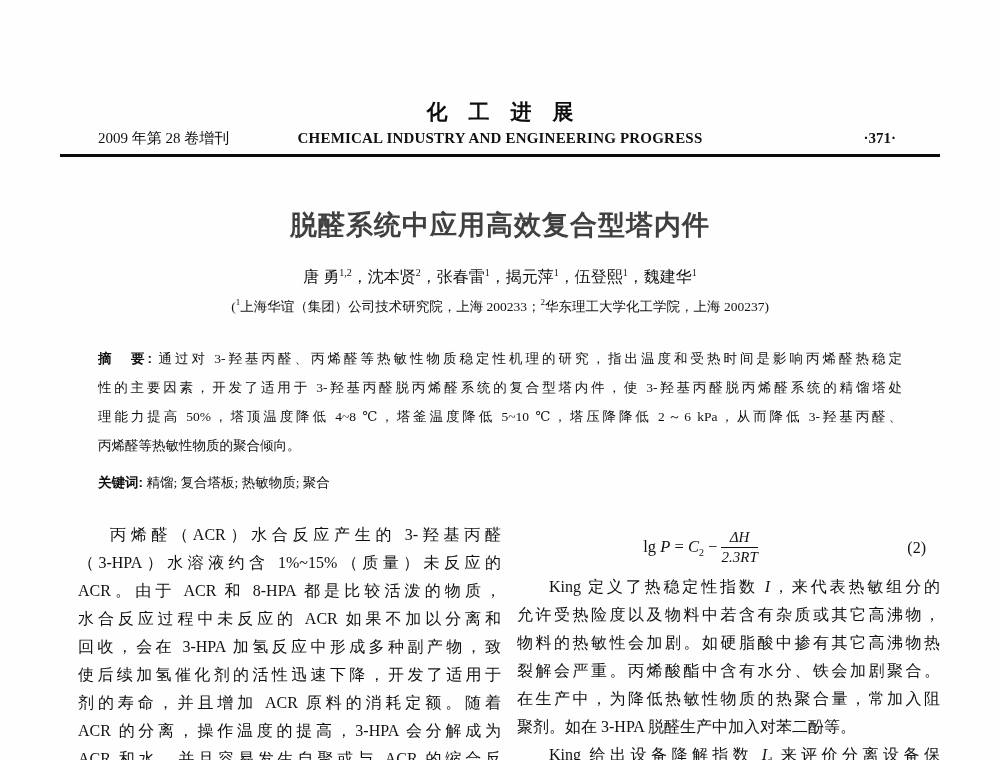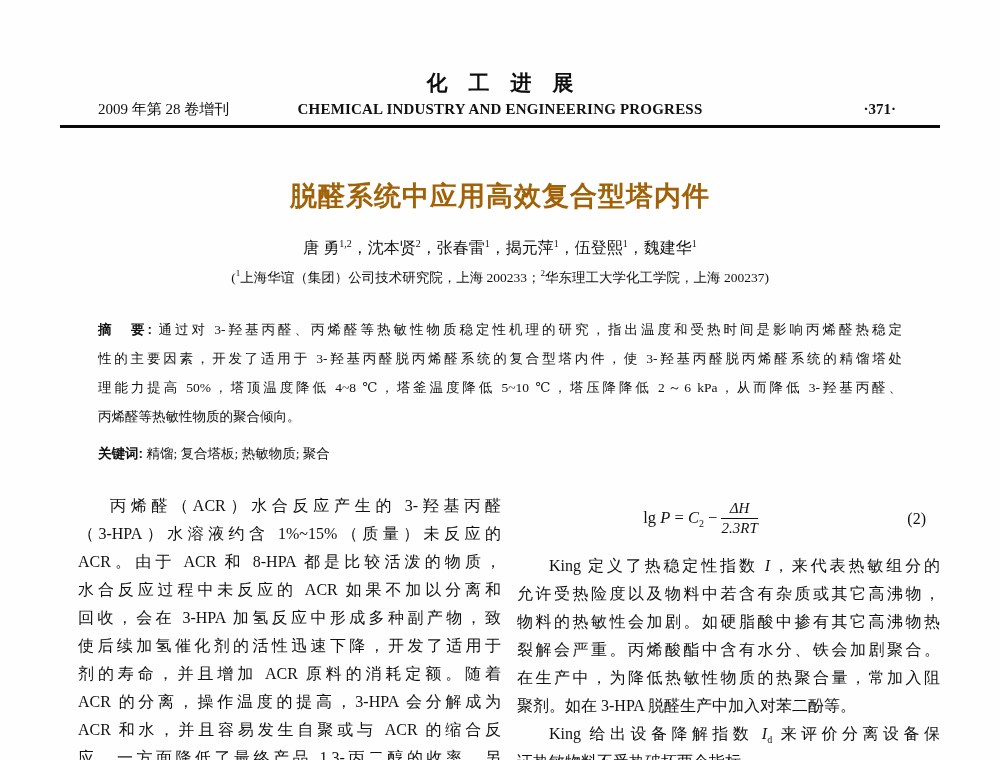--- a/index.html
+++ b/index.html
@@ -8,38 +8,38 @@
     width:1000px; height:760px; overflow:hidden;
     font-family:"Liberation Serif","DejaVu Serif",serif;
     color:#111111;
   }
   .page { position:relative; width:1000px; height:760px; overflow:hidden; background:#fefefe; }
   .content { width:880px; margin:0 auto; padding-top:70px; }
 
   
   .masthead-cn {
     text-align:center; font-family:"Liberation Sans","DejaVu Sans",sans-serif;
-    font-weight:bold; font-size:21px; line-height:26px; color:#0d0d0d;
+    font-weight:bold; font-size:21px; line-height:26px; color:#0d0d0d;margin-top:29px;
   }
   .head-row {
     position:relative; height:22px; margin-top:2px; font-size:15px; line-height:22px;
   }
   .head-issue { position:absolute; left:38px; top:0; }
   .head-en {
     position:absolute; left:0; right:0; text-align:center;
     font-weight:bold; font-size:15px; letter-spacing:0.2px;
   }
   .head-pageno { position:absolute; right:44px; top:0; font-weight:bold; }
   .head-rule { height:3px; background:#0a0a0a; margin-top:5px; }
 
   
   .title {
     margin-top:50px; text-align:center;
     font-family:"Liberation Sans","DejaVu Sans",sans-serif;
-    font-weight:bold; font-size:27px; letter-spacing:1px; color:#a16207;
+    font-weight:bold; font-size:27px; letter-spacing:1px; color:#404040;
   }
   .authors { margin-top:24px; text-align:center; font-size:16px; }
   .authors sup { font-size:10px; }
   .affiliation { margin-top:9px; text-align:center; font-size:13.5px; }
   .affiliation sup { font-size:9px; }
 
   
   .abstract { margin-top:28px; padding:0 38px; }
   .abs-line {
     height:29px; line-height:29px; font-size:13.5px; overflow:hidden;
@@ -56,21 +56,21 @@
   .columns { display:flex; gap:16px; margin-top:24px; padding-left:18px; }
   .col { flex:1; min-width:0; }
   .bline {
     height:28px; line-height:28px; font-size:16px; overflow:hidden;
     text-align:justify; text-align-last:justify; white-space:nowrap;
   }
   .bline.end { text-align-last:left; }
   .bline.indent { padding-left:32px; }
 
   
-  .eq-row { display:flex; align-items:center; height:50px; margin:2px 0 8px 0; }
+  .eq-row { display:flex; align-items:center; height:50px; margin:2px 0 0 0; }
   .eq-main { flex:1; text-align:center; font-size:16.5px; }
   .eq-main i { font-style:italic; }
   .frac { display:inline-block; vertical-align:middle; text-align:center; font-size:15px; line-height:1.15; }
   .frac .num { display:block; border-bottom:1.4px solid #111; padding:0 3px 1px 3px; }
   .frac .den { display:block; padding-top:1px; }
   .eq-tag { width:56px; text-align:right; font-size:16px; padding-right:14px; }
   sub.small { font-size:10px; }
 </style>
 </head>
 <body>

